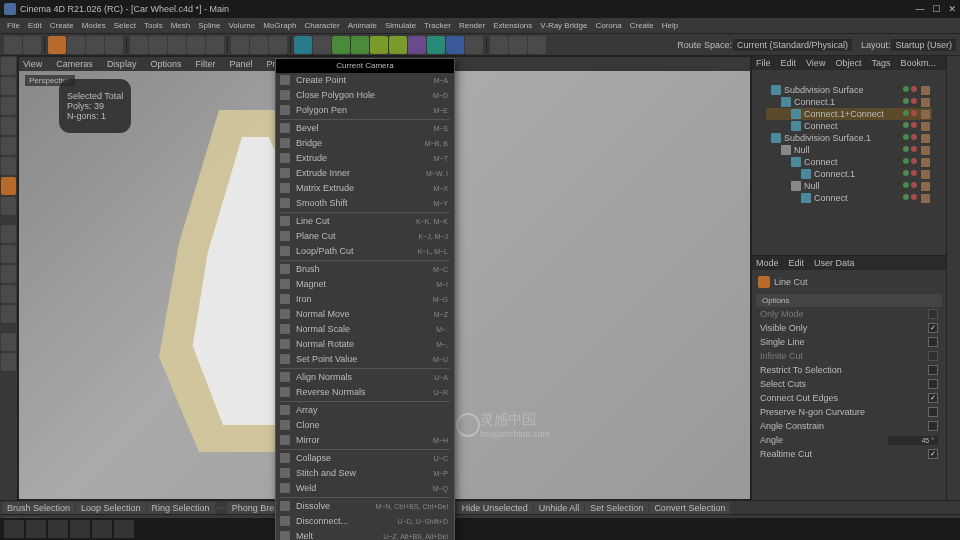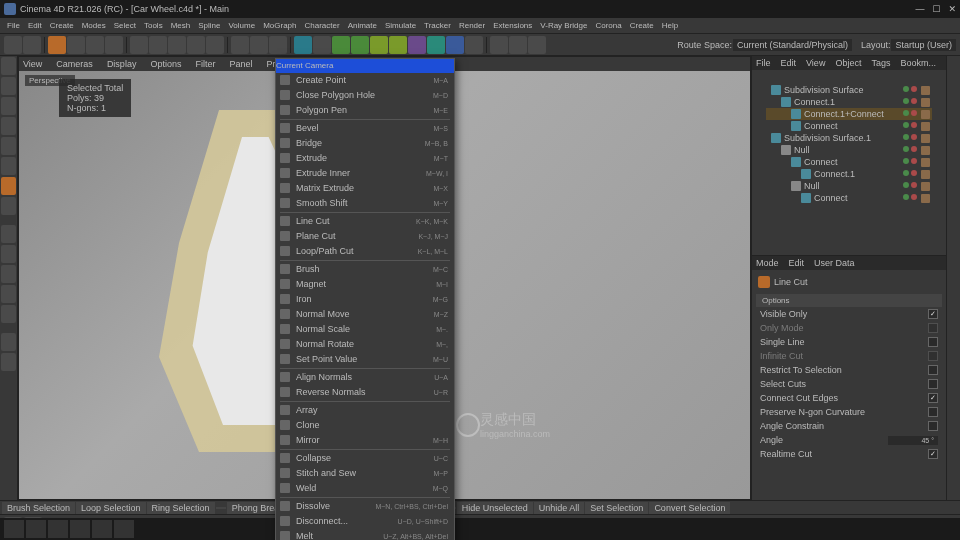--- a/index.html
+++ b/index.html
@@ -21,24 +21,24 @@
 .toolbar1 .sep{width:1px;height:16px;background:#222;margin:0 2px}
 .main{display:flex;height:444px}
 .left-tools{width:18px;background:#383838;display:flex;flex-direction:column;border-right:1px solid #222}
 .left-tools .lt{height:18px;background:#4a4a4a;margin:1px;border-radius:2px}
 .left-tools .lt.o{background:#b86a2a}
 .viewport{flex:1;background:#999;position:relative;border:1px solid #222}
 .vp-header{height:14px;background:#383838;display:flex;align-items:center;padding:0 4px;gap:8px;font-size:8px}
 .vp-content{position:absolute;top:14px;left:0;right:0;bottom:0;background:linear-gradient(135deg,#888 0%,#aaa 40%,#999 100%)}
 .poly{position:absolute;background:#d4c89a;clip-path:polygon(30% 5%,45% 5%,55% 25%,70% 45%,85% 70%,80% 95%,25% 95%,15% 70%,20% 40%);width:400px;height:380px;left:80px;top:20px;opacity:0.9}
 .poly2{position:absolute;background:#e8e8e8;clip-path:polygon(35% 10%,42% 10%,50% 28%,62% 48%,72% 72%,68% 90%,30% 90%,22% 68%,26% 42%);width:380px;height:360px;left:90px;top:30px}
-.sel-info{position:absolute;top:22px;left:40px;background:rgba(40,40,40,0.85);padding:4px 8px;font-size:8px;border-radius:0}
+.sel-info{position:absolute;top:22px;left:40px;background:rgba(40,40,40,0.85);padding:12px 8px;font-size:8px;border-radius:11px}
 .vp-label{position:absolute;top:18px;left:6px;font-size:8px;background:rgba(40,40,40,0.7);padding:1px 4px}
 .ctx-menu{position:absolute;left:275px;top:58px;width:180px;background:#3a3a3a;border:1px solid #555;box-shadow:2px 2px 8px rgba(0,0,0,0.5);z-index:10}
-.ctx-menu .hdr{height:14px;background:#1d4ed8;text-align:left;font-size:8px;line-height:14px}
+.ctx-menu .hdr{height:14px;background:#000000;text-align:center;font-size:8px;line-height:14px}
 .ctx-menu .mi{display:flex;justify-content:space-between;padding:2px 6px 2px 20px;font-size:8px;line-height:11px;position:relative}
 .ctx-menu .msep{height:1px;background:#555;margin:1px 4px}
 .ctx-menu .mi .sc{color:#888;font-size:7px}
 .ctx-menu .mi .ic{position:absolute;left:4px;width:10px;height:10px;background:#666;border-radius:1px}
 .right-panel{width:195px;background:#383838;display:flex;flex-direction:column;border-left:1px solid #222}
 .obj-panel{height:200px;border-bottom:1px solid #222}
 .obj-hdr{height:14px;background:#2a2a2a;display:flex;align-items:center;padding:0 4px;gap:6px;font-size:8px}
 .obj-tree{padding:14px;font-size:8px}
 .obj-tree .tr{display:flex;align-items:center;padding:1px 2px;gap:3px}
 .obj-tree .tr.sel{background:#5a4a2a}
@@ -483,27 +483,27 @@
           <span style="margin-right: 4px;">Edit</span>
           <span style="margin-right: 4px;">User Data</span>
         </div>
       <div class="attr-body">
         <div class="tool-name">
           <span class="ti"></span>
           <span>Line Cut</span>
         </div>
         <div class="section">Options</div>
         <div id="props">
+            <div class="prop dim">
+              <span>Only Mode</span>
+              <span class="cb"></span>
+            </div>
             <div class="prop">
               <span>Visible Only</span>
               <span class="cb ck"></span>
-            </div>
-            <div class="prop dim">
-              <span>Only Mode</span>
-              <span class="cb"></span>
             </div>
             <div class="prop">
               <span>Single Line</span>
               <span class="cb"></span>
             </div>
             <div class="prop dim">
               <span>Infinite Cut</span>
               <span class="cb"></span>
             </div>
             <div class="prop">

